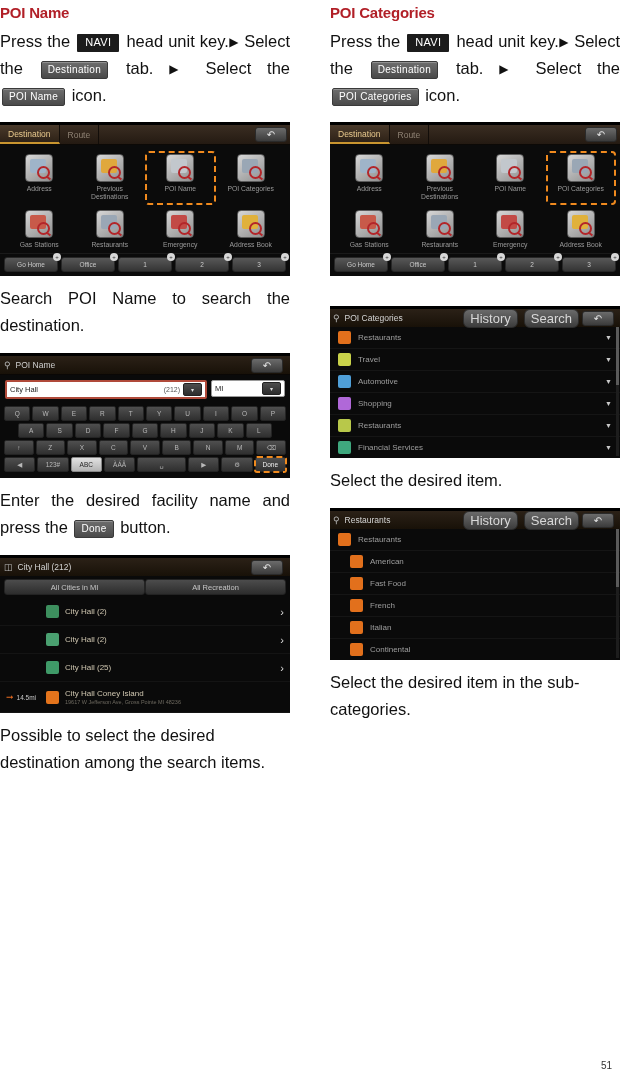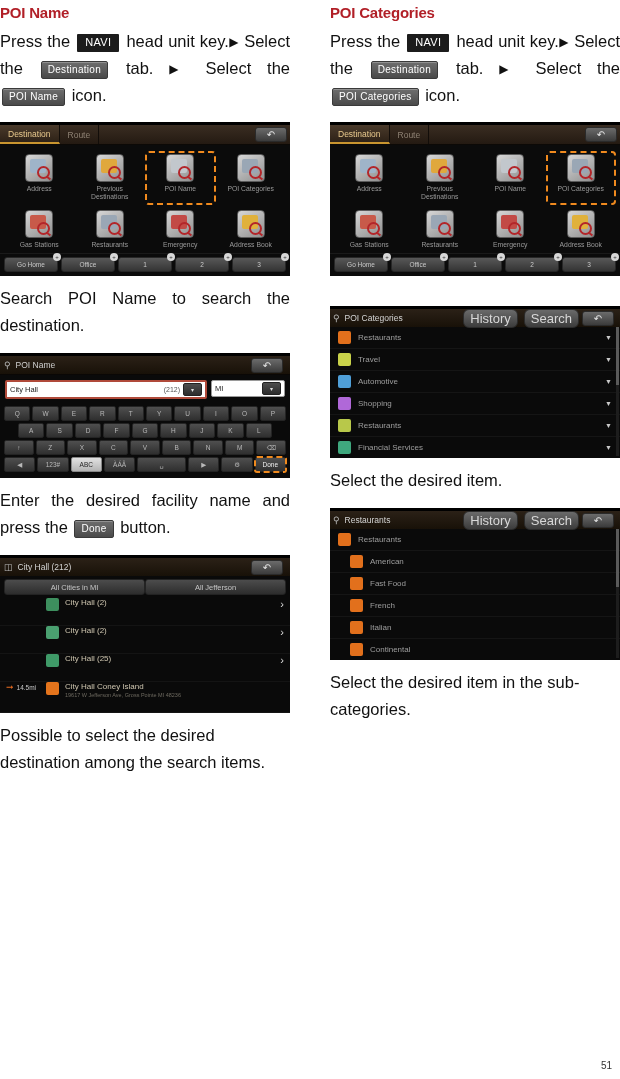--- a/index.html
+++ b/index.html
@@ -171,21 +171,21 @@
     display:flex;align-items:center;padding:0 4px;
   }
   .rs-head .ttl{font-size:8.5px;color:#d4d4d4;margin-left:5px;}
   .rs-tabs{display:flex;padding:3px 4px;}
   .rs-tab{
     flex:1;height:14px;border-radius:3px;
     background:linear-gradient(#4c4c4c,#2d2d2d);border:1px solid #232323;
     color:#c6c6c6;font-size:7.5px;display:flex;align-items:center;justify-content:center;
   }
   .rs-row{
-    display:flex;align-items:flex-start;height:27px;padding:0 6px;
+    display:flex;align-items:center;height:27px;padding:0 6px;
     border-bottom:1px solid #141414;gap:6px;
   }
   .rs-dist{font-size:6.5px;color:#c9c9c9;width:34px;display:flex;align-items:center;gap:3px;}
   .rs-dist .ar{color:#e2681f;font-size:9px;}
   .sq{width:13px;height:13px;border-radius:2px;flex:none;}
   .rs-name{font-size:8px;color:#cfc6b0;}
   .rs-name .sub{display:block;font-size:5.5px;color:#6e6a60;margin-top:1px;}
   .chev{margin-left:auto;color:#ddd;font-size:11px;}
 
   
@@ -399,21 +399,21 @@
 
     <div class="shot shot-top">
       <div class="rs-head">
         <span style="color:#bbb;font-size:9px;">◫</span>
         <span class="ttl">City Hall (212)</span>
         <div class="nv-spacer"></div>
         <div class="nv-back" style="height:13px;">↶</div>
       </div>
       <div class="rs-tabs">
         <div class="rs-tab">All Cities in MI</div>
-        <div class="rs-tab">All Jefferson</div>
+        <div class="rs-tab">All Recreation</div>
       </div>
       <div>
         <div class="rs-row">
           <div class="rs-dist"></div>
           <div class="sq" style="background:#3d8f5e"></div>
           <div class="rs-name">City Hall (2)</div>
           <div class="chev">›</div>
         </div>
         <div class="rs-row">
           <div class="rs-dist"></div>

